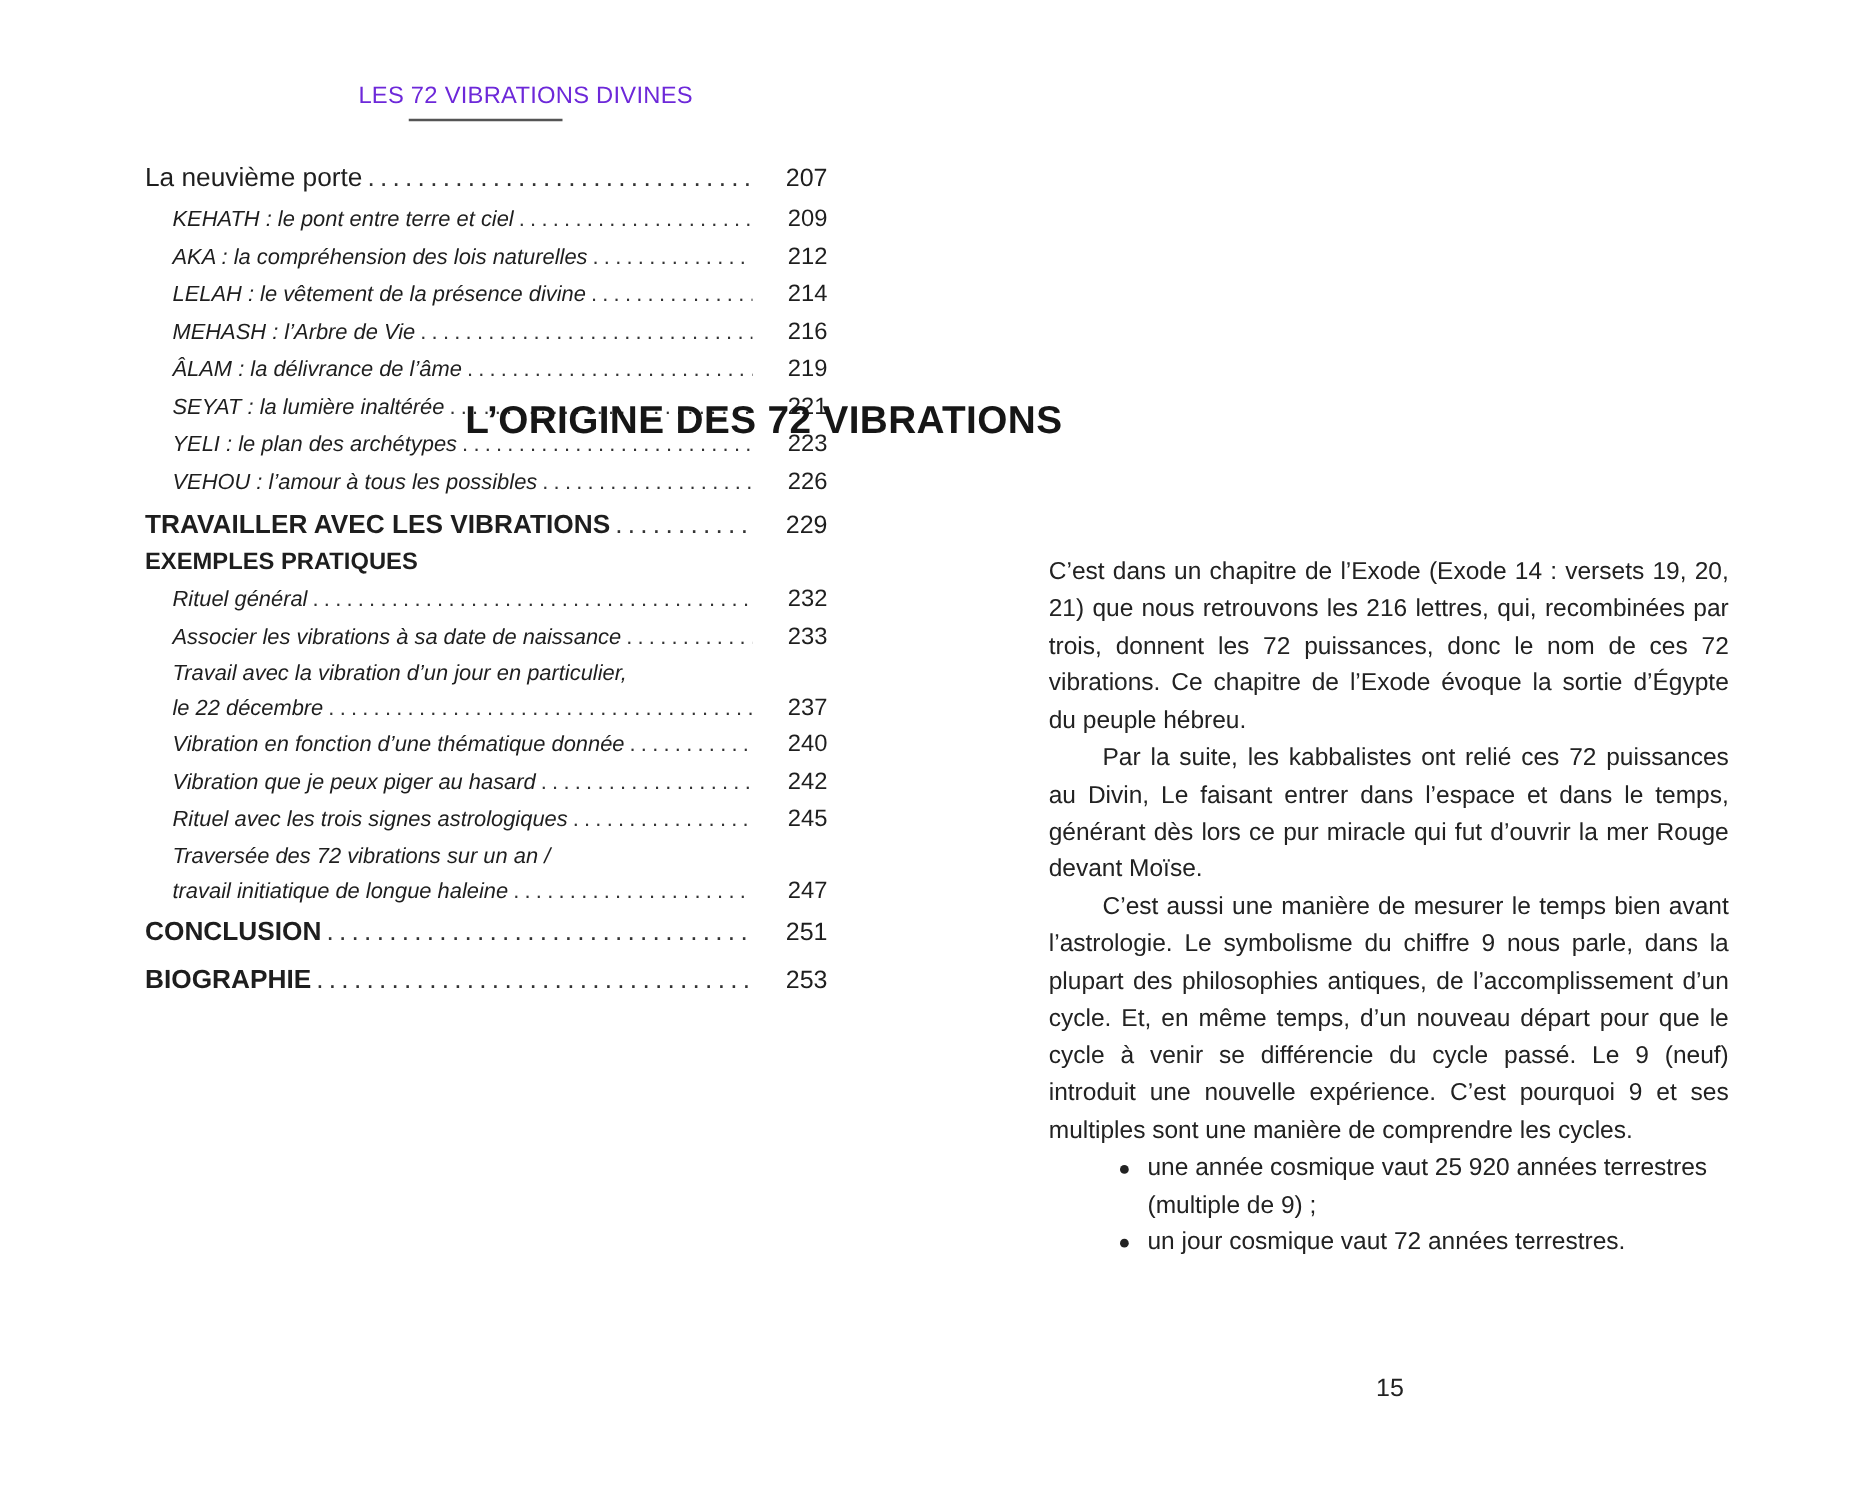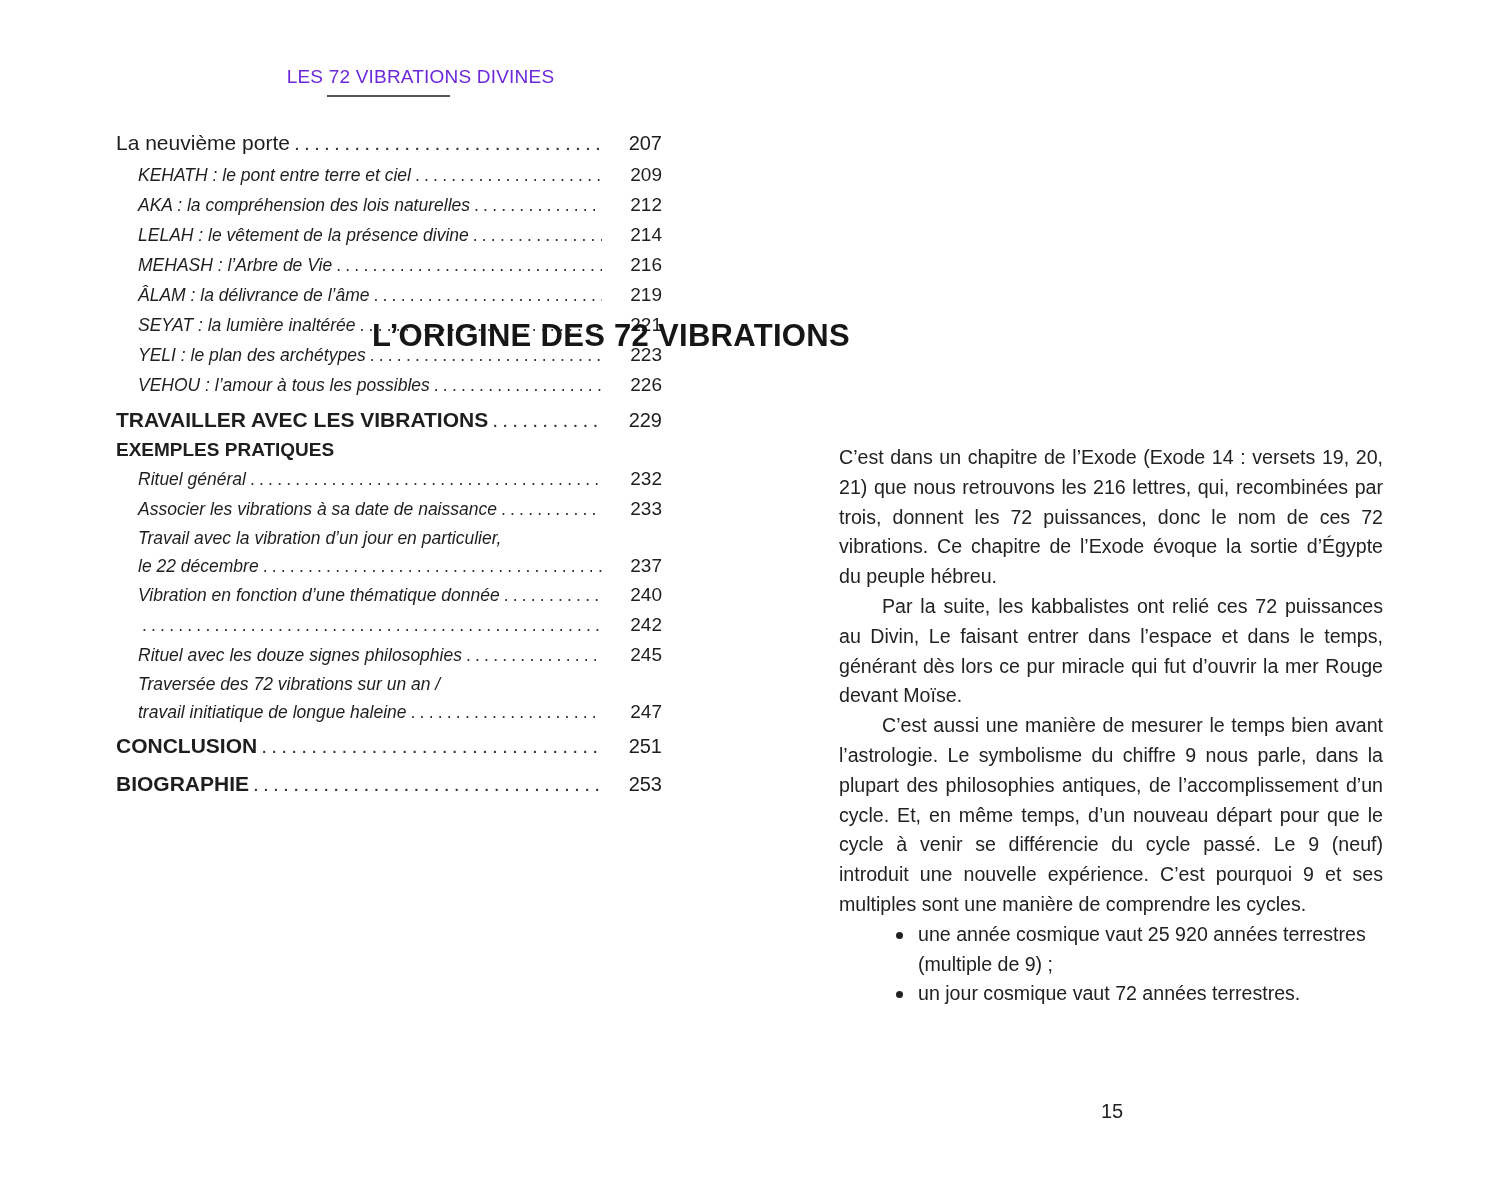--- a/index.html
+++ b/index.html
@@ -265,26 +265,27 @@
       <span class="page-num">237</span>
     </div>
 
     <div class="toc-row level-1">
       <span class="label">Vibration en fonction d’une thématique donnée</span>
       <span class="dots">...................................................................</span>
       <span class="page-num">240</span>
     </div>
 
     <div class="toc-row level-1">
+      <span class="label">Vibration que je peux piger au hasard</span>
       <span class="dots">...................................................................</span>
       <span class="page-num">242</span>
     </div>
 
     <div class="toc-row level-1">
-      <span class="label">Rituel avec les douze signes philosophies</span>
+      <span class="label">Rituel avec les trois signes astrologiques</span>
       <span class="dots">...................................................................</span>
       <span class="page-num">245</span>
     </div>
 
     <div class="toc-row level-1 wrap-first">
       <span class="label">Traversée des 72 vibrations sur un an /</span>
     </div>
 
     <div class="toc-row level-1 wrap-first">
       <span class="label">travail initiatique de longue haleine</span>

